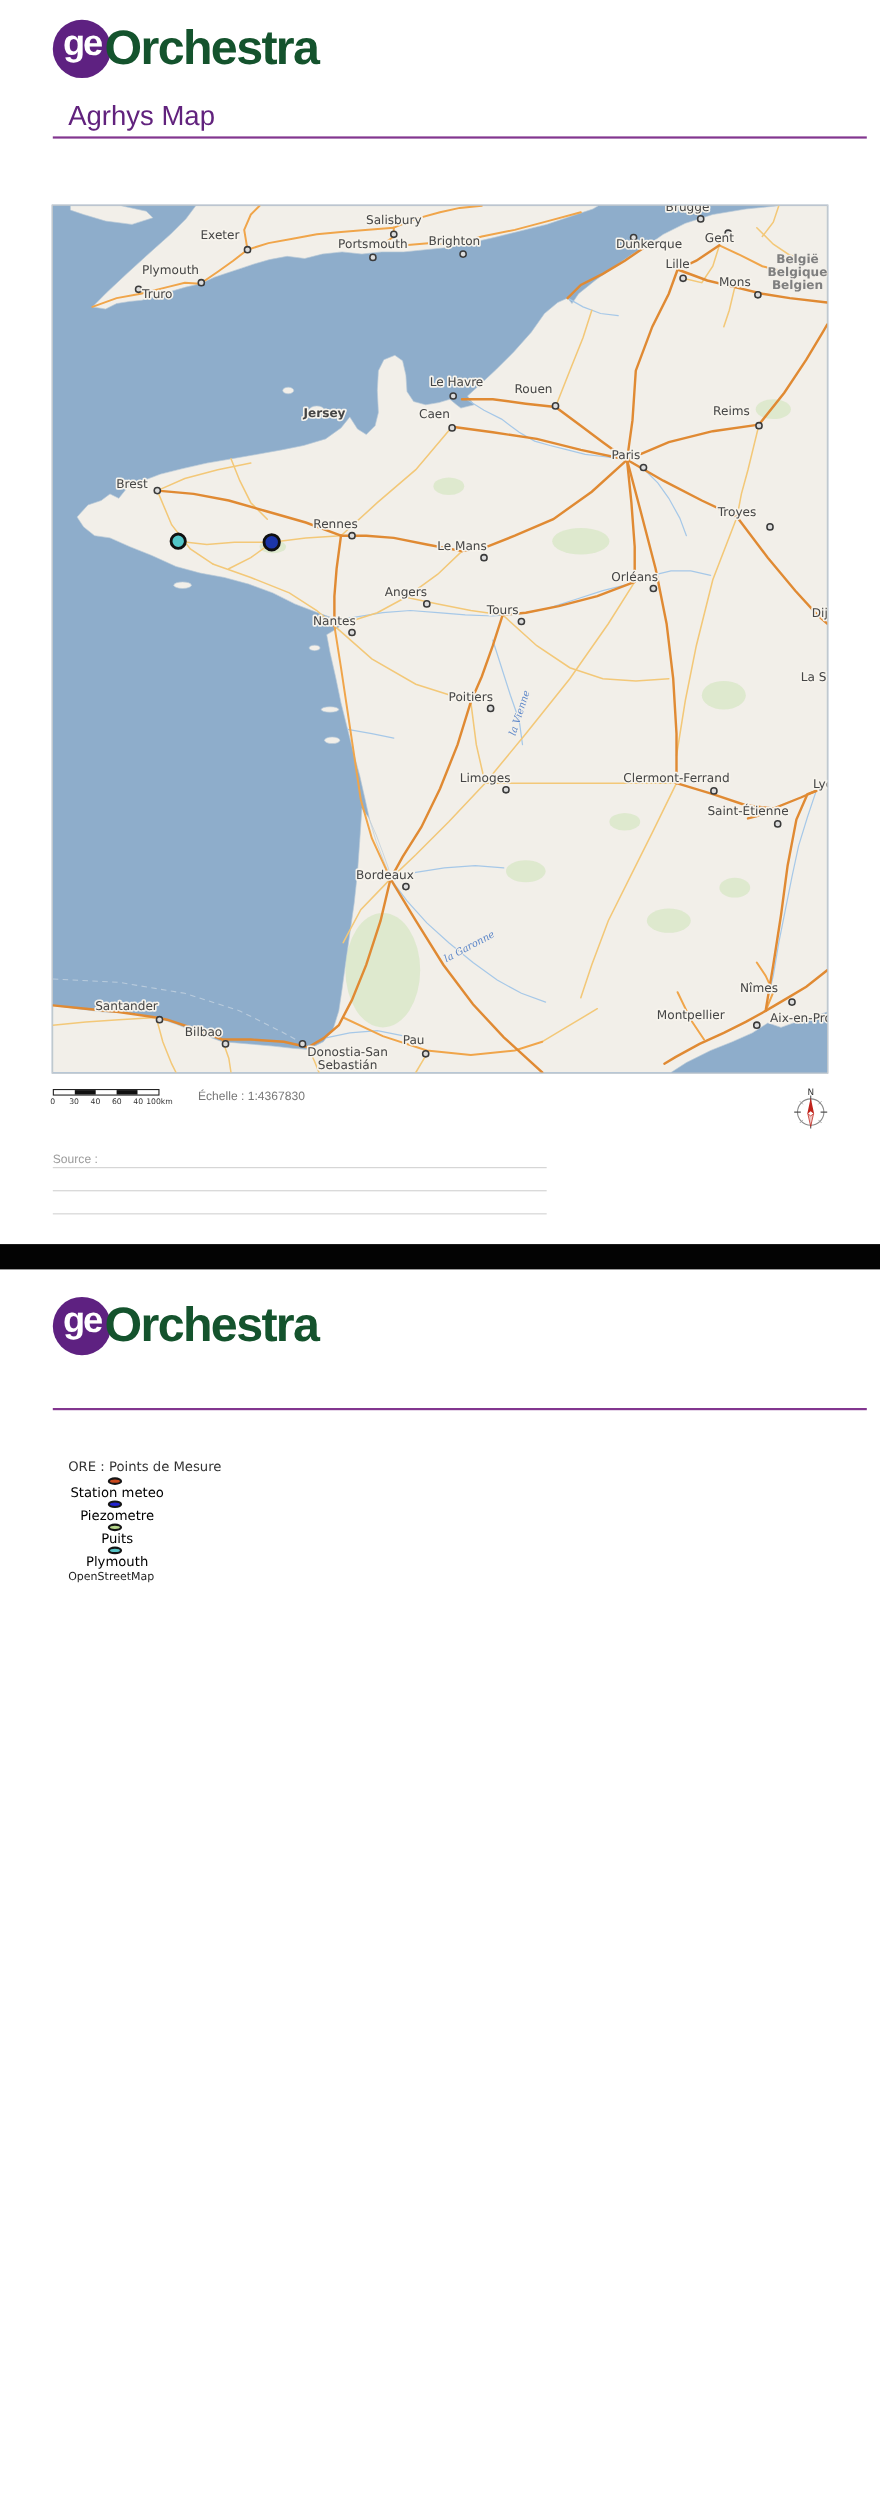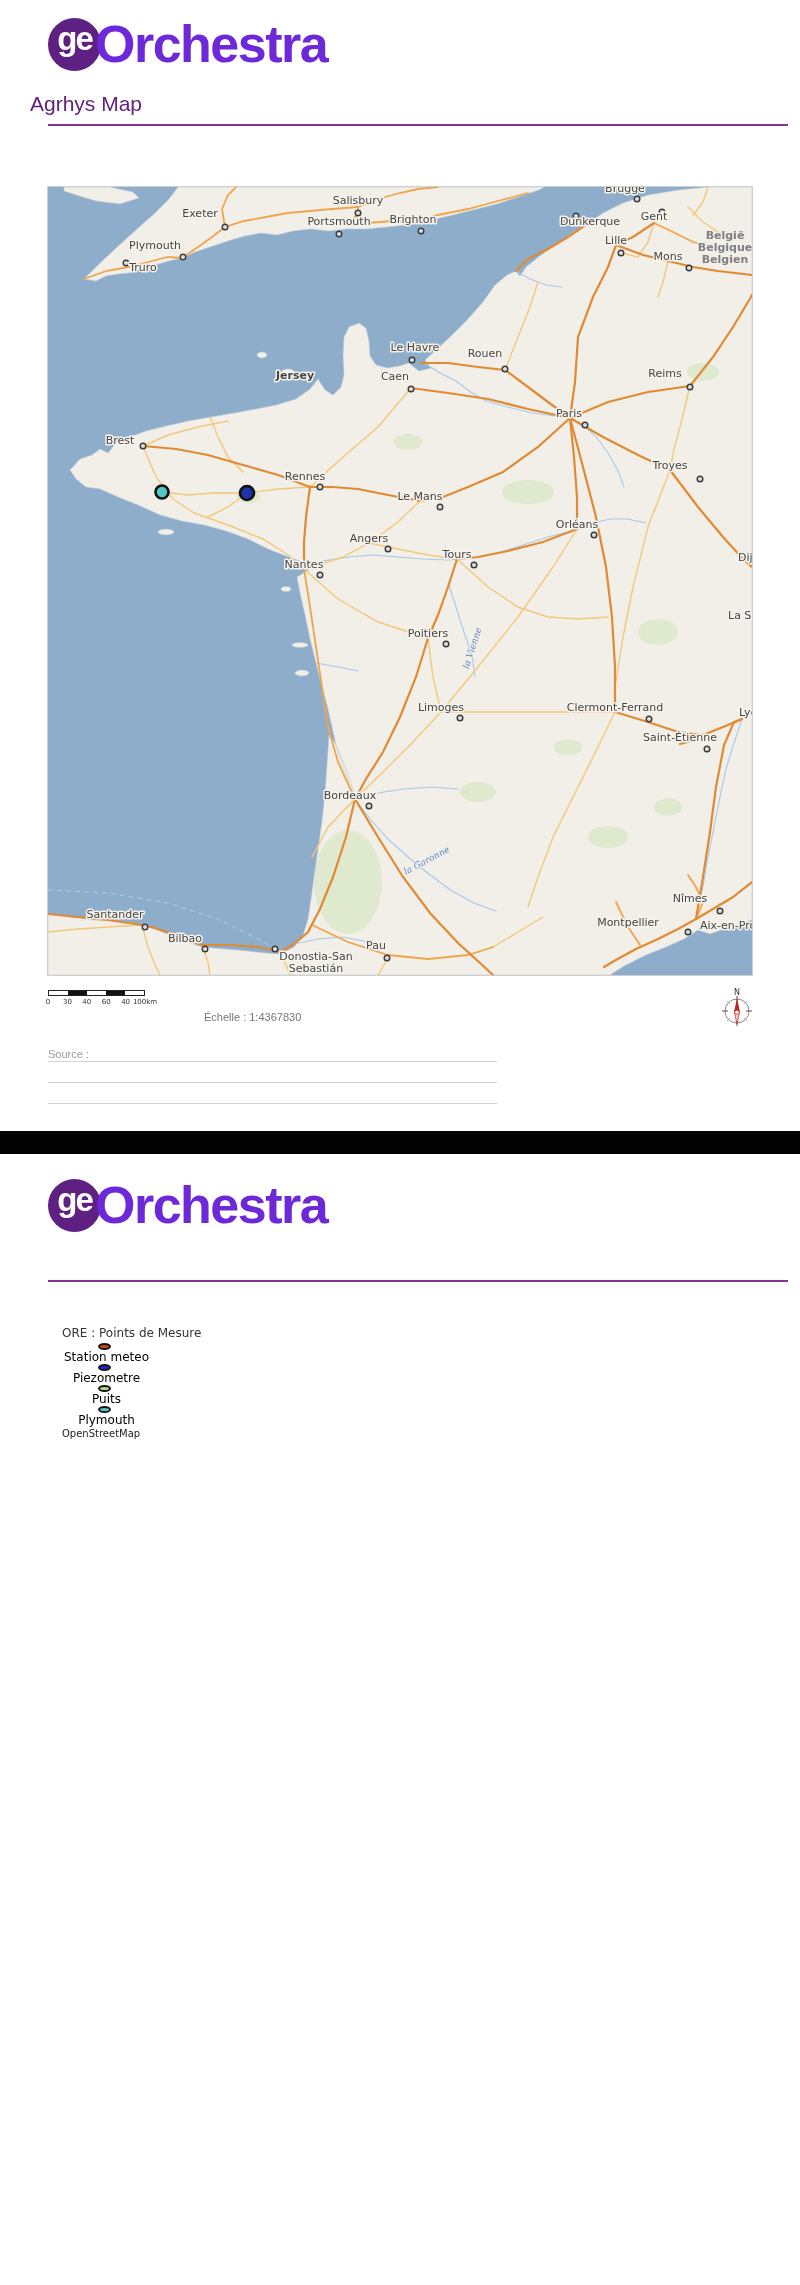--- a/index.html
+++ b/index.html
@@ -4,24 +4,24 @@
 <style>
   * { margin:0; padding:0; box-sizing:border-box; }
   body { background:#ffffff; font-family:"Liberation Sans", sans-serif; }
   #screen { position:relative; width:800px; height:2285px; background:#ffffff; overflow:hidden; }
 
   
   .logo { position:absolute; left:48px; display:flex; align-items:center; height:54px; }
   .logo-circle { width:53px; height:53px; border-radius:50%; background:#5e2181; color:#ffffff;
     display:flex; align-items:center; justify-content:center; font-weight:bold; font-size:33px;
     letter-spacing:-2px; padding-bottom:10px; }
-  .logo-text { color:#6d28d9; font-size:52px; font-weight:bold; letter-spacing:-1.5px; margin-left:-6px; }
+  .logo-text { color:#14532d; font-size:44px; font-weight:bold; letter-spacing:-1.5px; margin-left:-6px; }
   #logo1 { top:17px; } #logo2 { top:1178px; }
 
-  .page-title { position:absolute; left:30px; top:92px; font-size:21px; color:#61227d; }
+  .page-title { position:absolute; left:62px; top:92px; font-size:25px; color:#61227d; }
   .purple-rule { position:absolute; left:48px; width:740px; height:2px; background:#82368f; }
   #rule1 { top:124px; } #rule2 { top:1280px; }
 
   .map-frame { position:absolute; left:47px; top:186px; width:706px; height:790px;
     border:1px solid #cfcfcf; background:#8eadcb; }
   .map-frame svg { display:block; }
 
   .map-city-label { font-family:"DejaVu Sans", sans-serif; font-size:11px; fill:#454545;
     paint-order:stroke; stroke:#f6f3ec; stroke-width:3px; stroke-linejoin:round; }
   .map-country-label { font-family:"DejaVu Sans", sans-serif; font-size:11px; font-weight:bold; fill:#7f7f7f;
@@ -37,21 +37,21 @@
 
   
   .scalebar { position:absolute; left:48px; top:990px; width:97px; }
   .scalebar-bar { width:97px; height:6px; border:1px solid #222; display:flex; background:#fff; }
   .scalebar-bar span { height:100%; flex:1; }
   .scalebar-bar span:nth-child(2), .scalebar-bar span:nth-child(4) { background:#111; }
   .scalebar-labels { position:relative; height:10px; margin-top:2px; font-size:7px; color:#333;
     font-family:"DejaVu Sans", sans-serif; }
   .scalebar-labels span { position:absolute; transform:translateX(-50%); white-space:nowrap; }
 
-  .scale-text { position:absolute; left:204px; top:991px; font-size:11px; color:#777;margin-top:20px; }
+  .scale-text { position:absolute; left:180px; top:991px; font-size:11px; color:#777; }
 
   .compass { position:absolute; left:713px; top:984px; width:48px; height:48px; }
 
   .source-label { position:absolute; left:48px; top:1048px; font-size:11px; color:#9b9b9b; }
   .source-line { position:absolute; left:48px; width:449px; height:1px; background:#d2d2d2; }
 
   .black-band { position:absolute; left:0; top:1131px; width:800px; height:23px; background:#030303; }
 
   
   .legend-title { position:absolute; left:62px; top:1326px; font-size:12px; color:#333;

